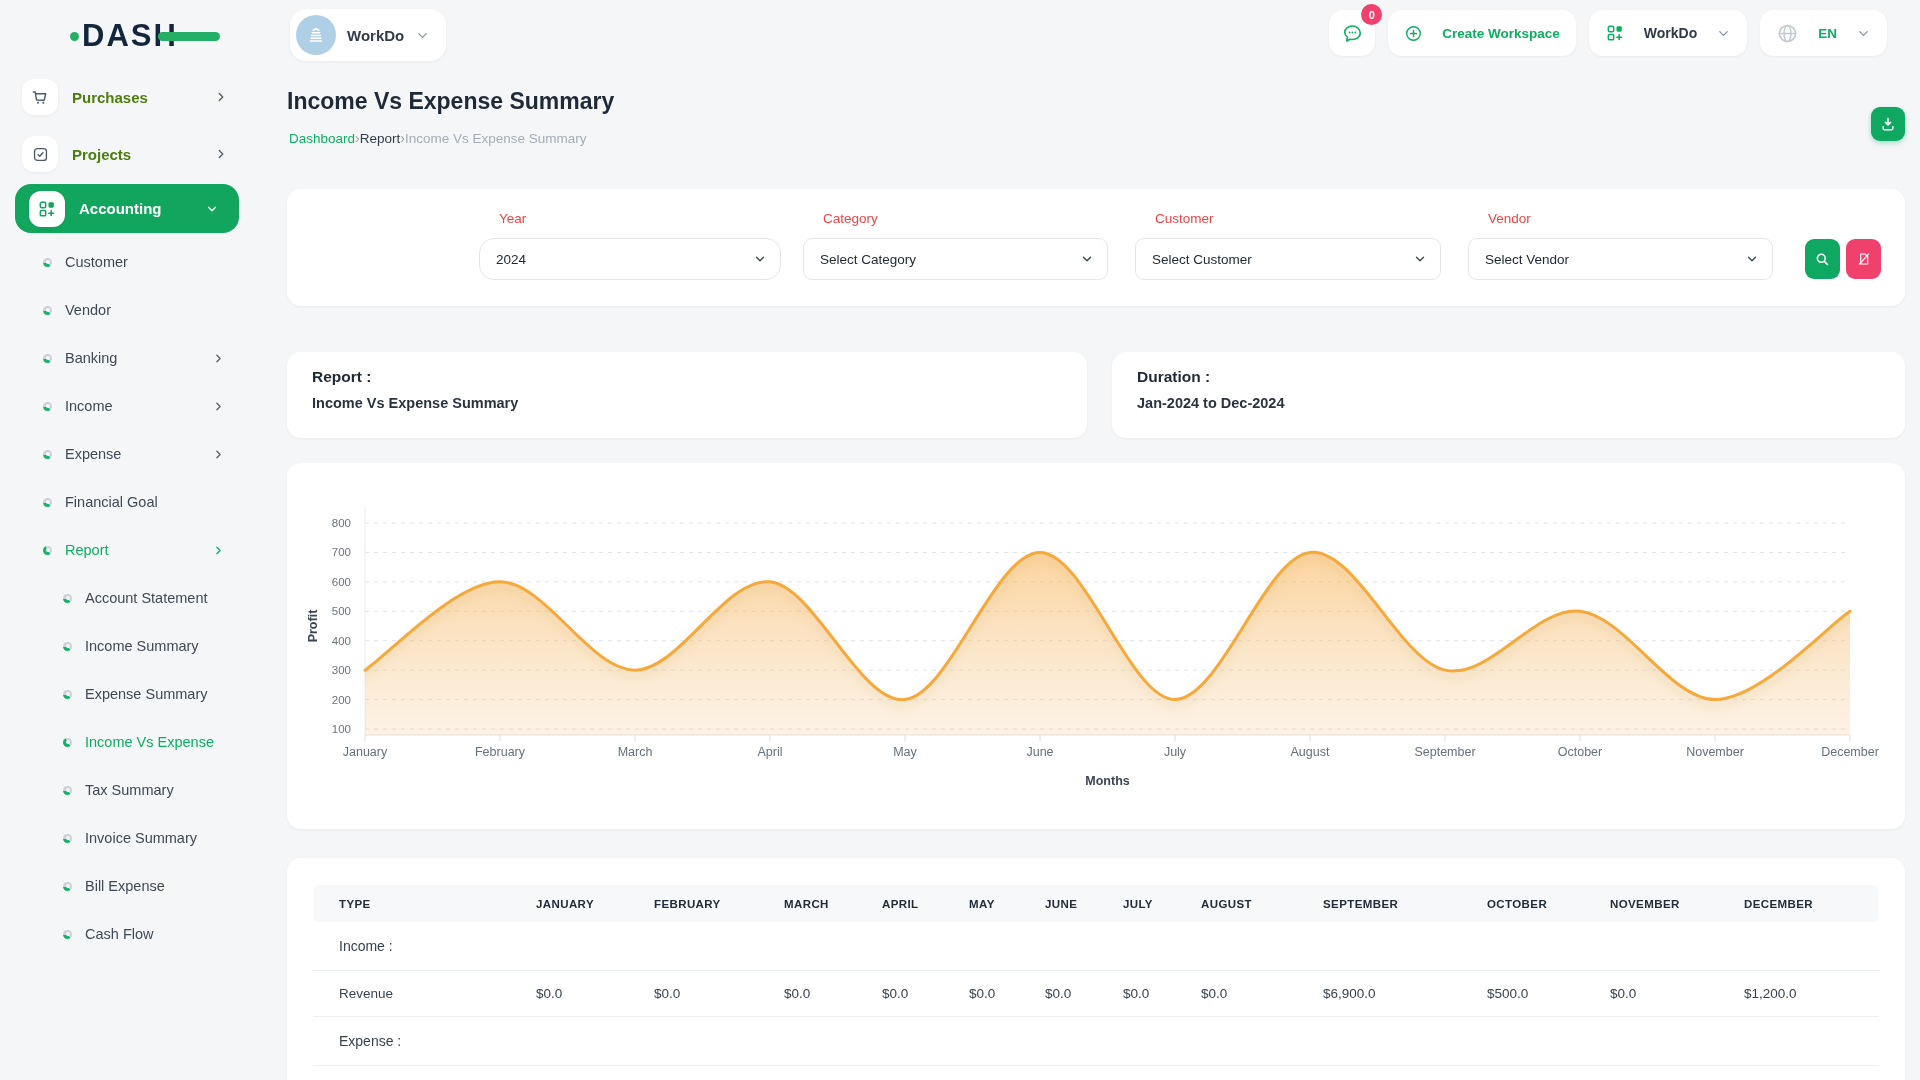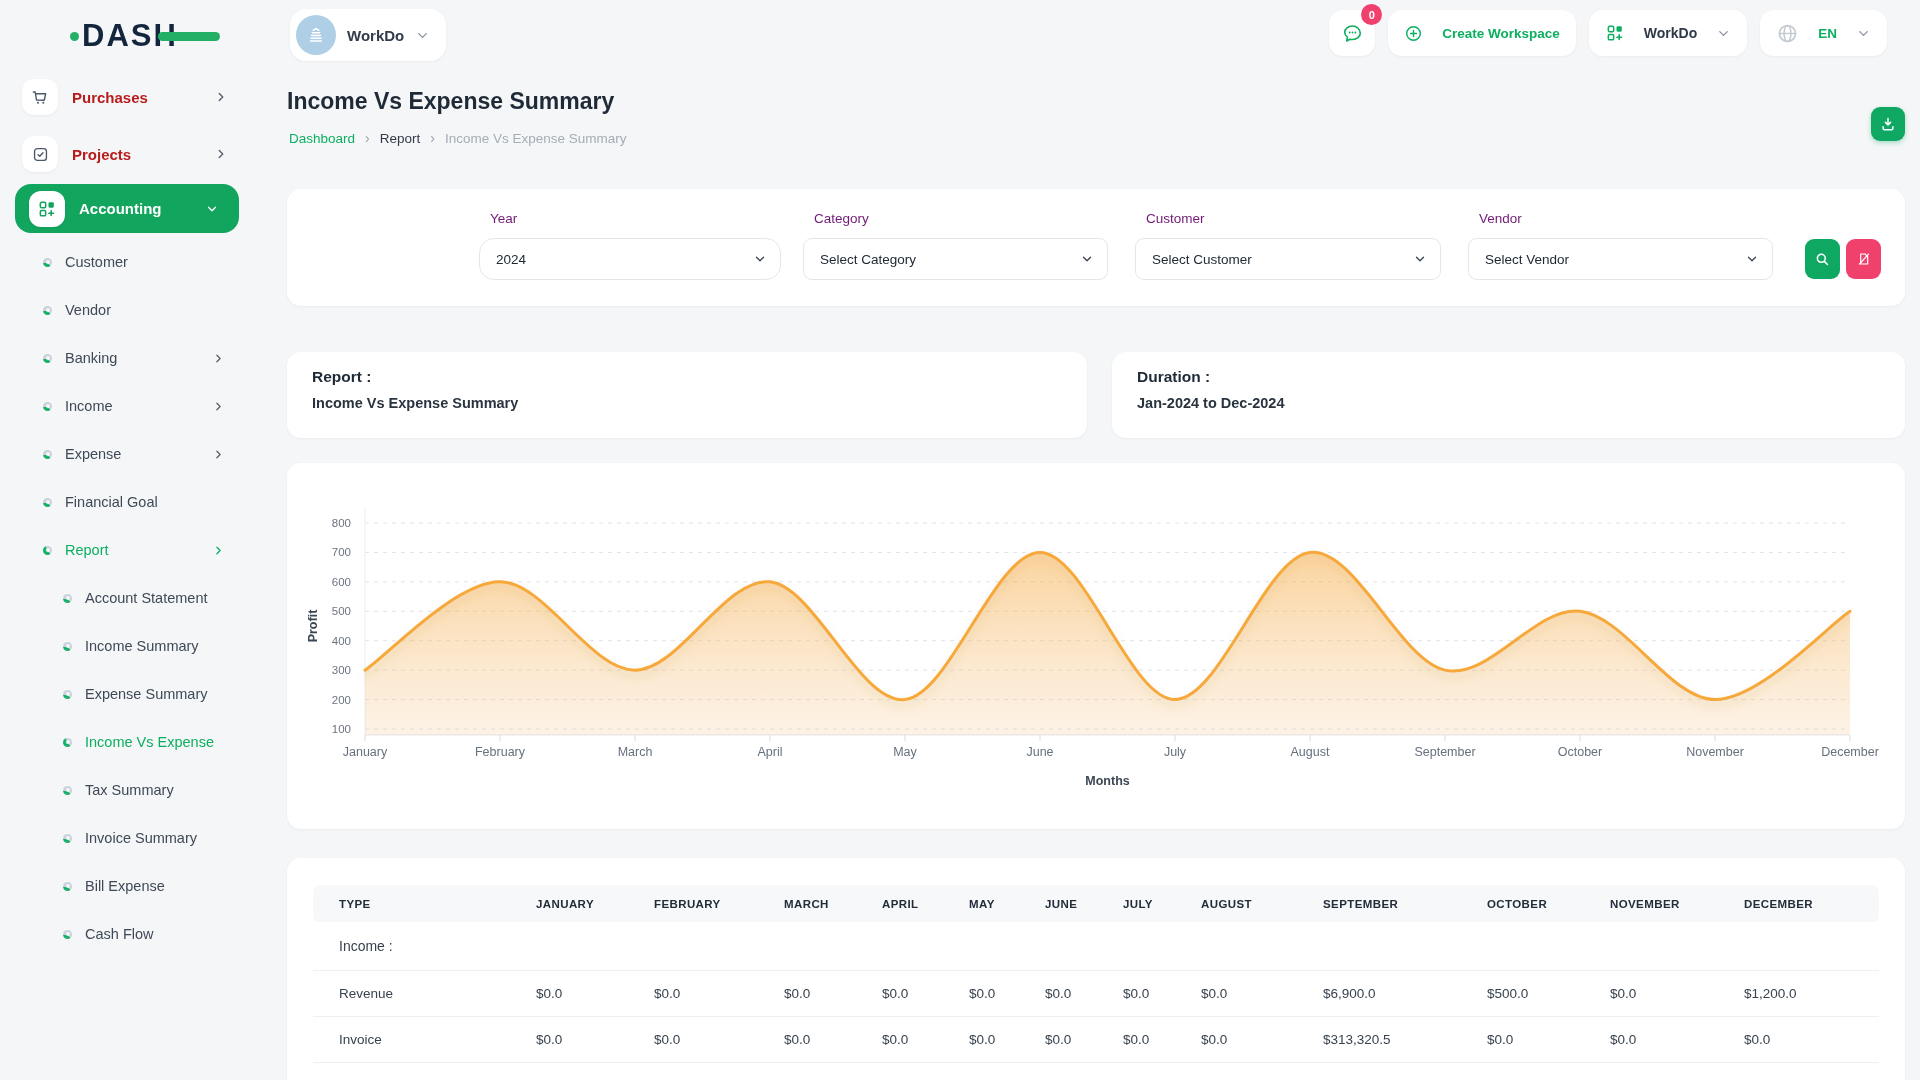--- a/index.html
+++ b/index.html
@@ -27,52 +27,52 @@
   .pill{height:46px;background:#fff;border-radius:14px;display:flex;align-items:center;gap:19px;
         padding:0 16px;box-shadow:0 1px 3px rgba(20,30,50,.05);cursor:pointer;}
   .pill .lbl{font-size:14px;font-weight:600;color:#2e3947;}
   .pill .lbl.green{color:#0caf60;font-weight:600;font-size:13.5px;}
   .chev{width:15px;height:15px;color:#8b95a1;}
   
   .sidebar{position:absolute;left:0;top:74px;width:257px;}
   .side-item{height:46px;display:flex;align-items:center;cursor:pointer;position:relative;}
   .side-item .sq{width:36px;height:36px;background:#fff;border-radius:12px;margin-left:22px;
                  display:flex;align-items:center;justify-content:center;color:#4b5a6b;box-shadow:0 1px 3px rgba(20,30,50,.06);}
-  .side-item .side-label{margin-left:14px;font-size:15px;font-weight:600;color:#b91c1c;}
+  .side-item .side-label{margin-left:14px;font-size:15px;font-weight:600;color:#4d7c0f;}
   .side-item .chev-r, .side-item .chev-d{position:absolute;right:29px;width:14px;height:14px;color:#55606d;}
   .side-item.mb1{margin-bottom:11px;} .side-item.mb2{margin-bottom:7px;}
   .side-item.active-pill{background:#11a55d;border-radius:16px;margin:0 14px 0 15px;width:224px;height:49px;}
   .side-item.active-pill .sq{margin-left:14px;color:#12a35c;}
   .side-item.active-pill .side-label{color:#fff;font-weight:700;}
   .side-item.active-pill .chev-d{color:#fff;right:20px;}
   #side-sub{margin-top:5px;}
   .side-sub-item{height:48px;display:flex;align-items:center;cursor:pointer;position:relative;}
   .side-sub-item.lvl1{padding-left:43px;} .side-sub-item.lvl2{padding-left:63px;}
   .bullet{width:9px;height:9px;border-radius:50%;flex:0 0 9px;position:relative;
           background:conic-gradient(from 140deg,#18b26b 0 120deg,#c9d2da 120deg 360deg);}
   .bullet::after{content:'';position:absolute;inset:2.5px;background:#f5f6f8;border-radius:50%;}
   .side-sub-label{margin-left:13px;font-size:14.5px;color:#3f4a56;}
   .side-sub-item.active .side-sub-label{color:#0caf60;}
   .side-sub-item.active .bullet{background:conic-gradient(from 140deg,#18b26b 0 200deg,#c9d2da 200deg 360deg);}
   .side-sub-item .chev-r{position:absolute;right:32px;width:13px;height:13px;color:#55606d;}
   .side-sub-item.active .chev-r{color:#0caf60;}
   
   .main{position:absolute;left:287px;top:0;width:1618px;}
   .page-title{position:absolute;left:0;top:88px;font-size:23px;font-weight:700;color:#1f2a37;}
-  .breadcrumb{position:absolute;left:2px;top:130px;display:flex;align-items:center;gap:10px;font-size:13.5px;}
+  .breadcrumb{position:absolute;left:2px;top:130px;display:flex;align-items:center;font-size:13.5px;}
   .bc-link{color:#0caf60;cursor:pointer;}
   .bc-mid{color:#323c4b;cursor:pointer;}
   .bc-cur{color:#a4adb6;}
   .bc-sep{color:#99a2ac;font-size:14px;}
   .dl-btn{position:absolute;left:1584px;top:107px;width:34px;height:34px;background:#0fa863;border-radius:9px;
           display:flex;align-items:center;justify-content:center;cursor:pointer;box-shadow:0 2px 5px rgba(15,168,99,.35);}
   .card{position:absolute;background:#fff;border-radius:14px;box-shadow:0 1px 3px rgba(20,30,50,.05);}
   .filter-card{left:0;top:189px;width:1618px;height:117px;}
   .fgroup{position:absolute;top:0;}
-  .fgroup .flabel{position:absolute;top:22px;left:11px;font-size:13.5px;color:#701a75;}
+  .fgroup .flabel{position:absolute;top:22px;left:20px;font-size:13.5px;color:#ef4444;}
   .fselect{position:absolute;top:49px;left:0;height:42px;border:1px solid #e3e7ea;border-radius:9px;background:#fff;
            display:flex;align-items:center;padding:0 16px;font-size:13.5px;color:#212b36;cursor:pointer;box-sizing:border-box;}
   .fselect .chev{position:absolute;right:13px;color:#3c4754;width:14px;height:14px;}
   .sq-btn{position:absolute;top:50px;width:35px;height:40px;border-radius:9px;display:flex;align-items:center;justify-content:center;cursor:pointer;}
   .sq-btn.green{background:#0fa863;}
   .sq-btn.pink{background:#f0416c;}
   .sum-card{top:352px;height:86px;}
   .sum-title{position:absolute;left:25px;top:16px;font-size:15.5px;font-weight:700;color:#1f2a37;}
   .sum-value{position:absolute;left:25px;top:43px;font-size:14.5px;font-weight:700;color:#2a3440;}
   .chart-card{left:0;top:463px;width:1618px;height:366px;}
@@ -461,34 +461,19 @@
             <td>$0.0</td>
             <td>$0.0</td>
             <td>$0.0</td>
             <td>$0.0</td>
             <td>$0.0</td>
             <td>$6,900.0</td>
             <td>$500.0</td>
             <td>$0.0</td>
             <td>$1,200.0</td>
           </tr>
-          <tr class="data-row">
-            <td>Invoice</td>
-            <td>$0.0</td>
-            <td>$0.0</td>
-            <td>$0.0</td>
-            <td>$0.0</td>
-            <td>$0.0</td>
-            <td>$0.0</td>
-            <td>$0.0</td>
-            <td>$0.0</td>
-            <td>$313,320.5</td>
-            <td>$0.0</td>
-            <td>$0.0</td>
-            <td>$0.0</td>
-          </tr>
           <tr class="group-row">
             <td colspan="13">Expense :</td>
           </tr>
         </tbody>
       </table>
   </div>
 </div>
 
 </body></html>

